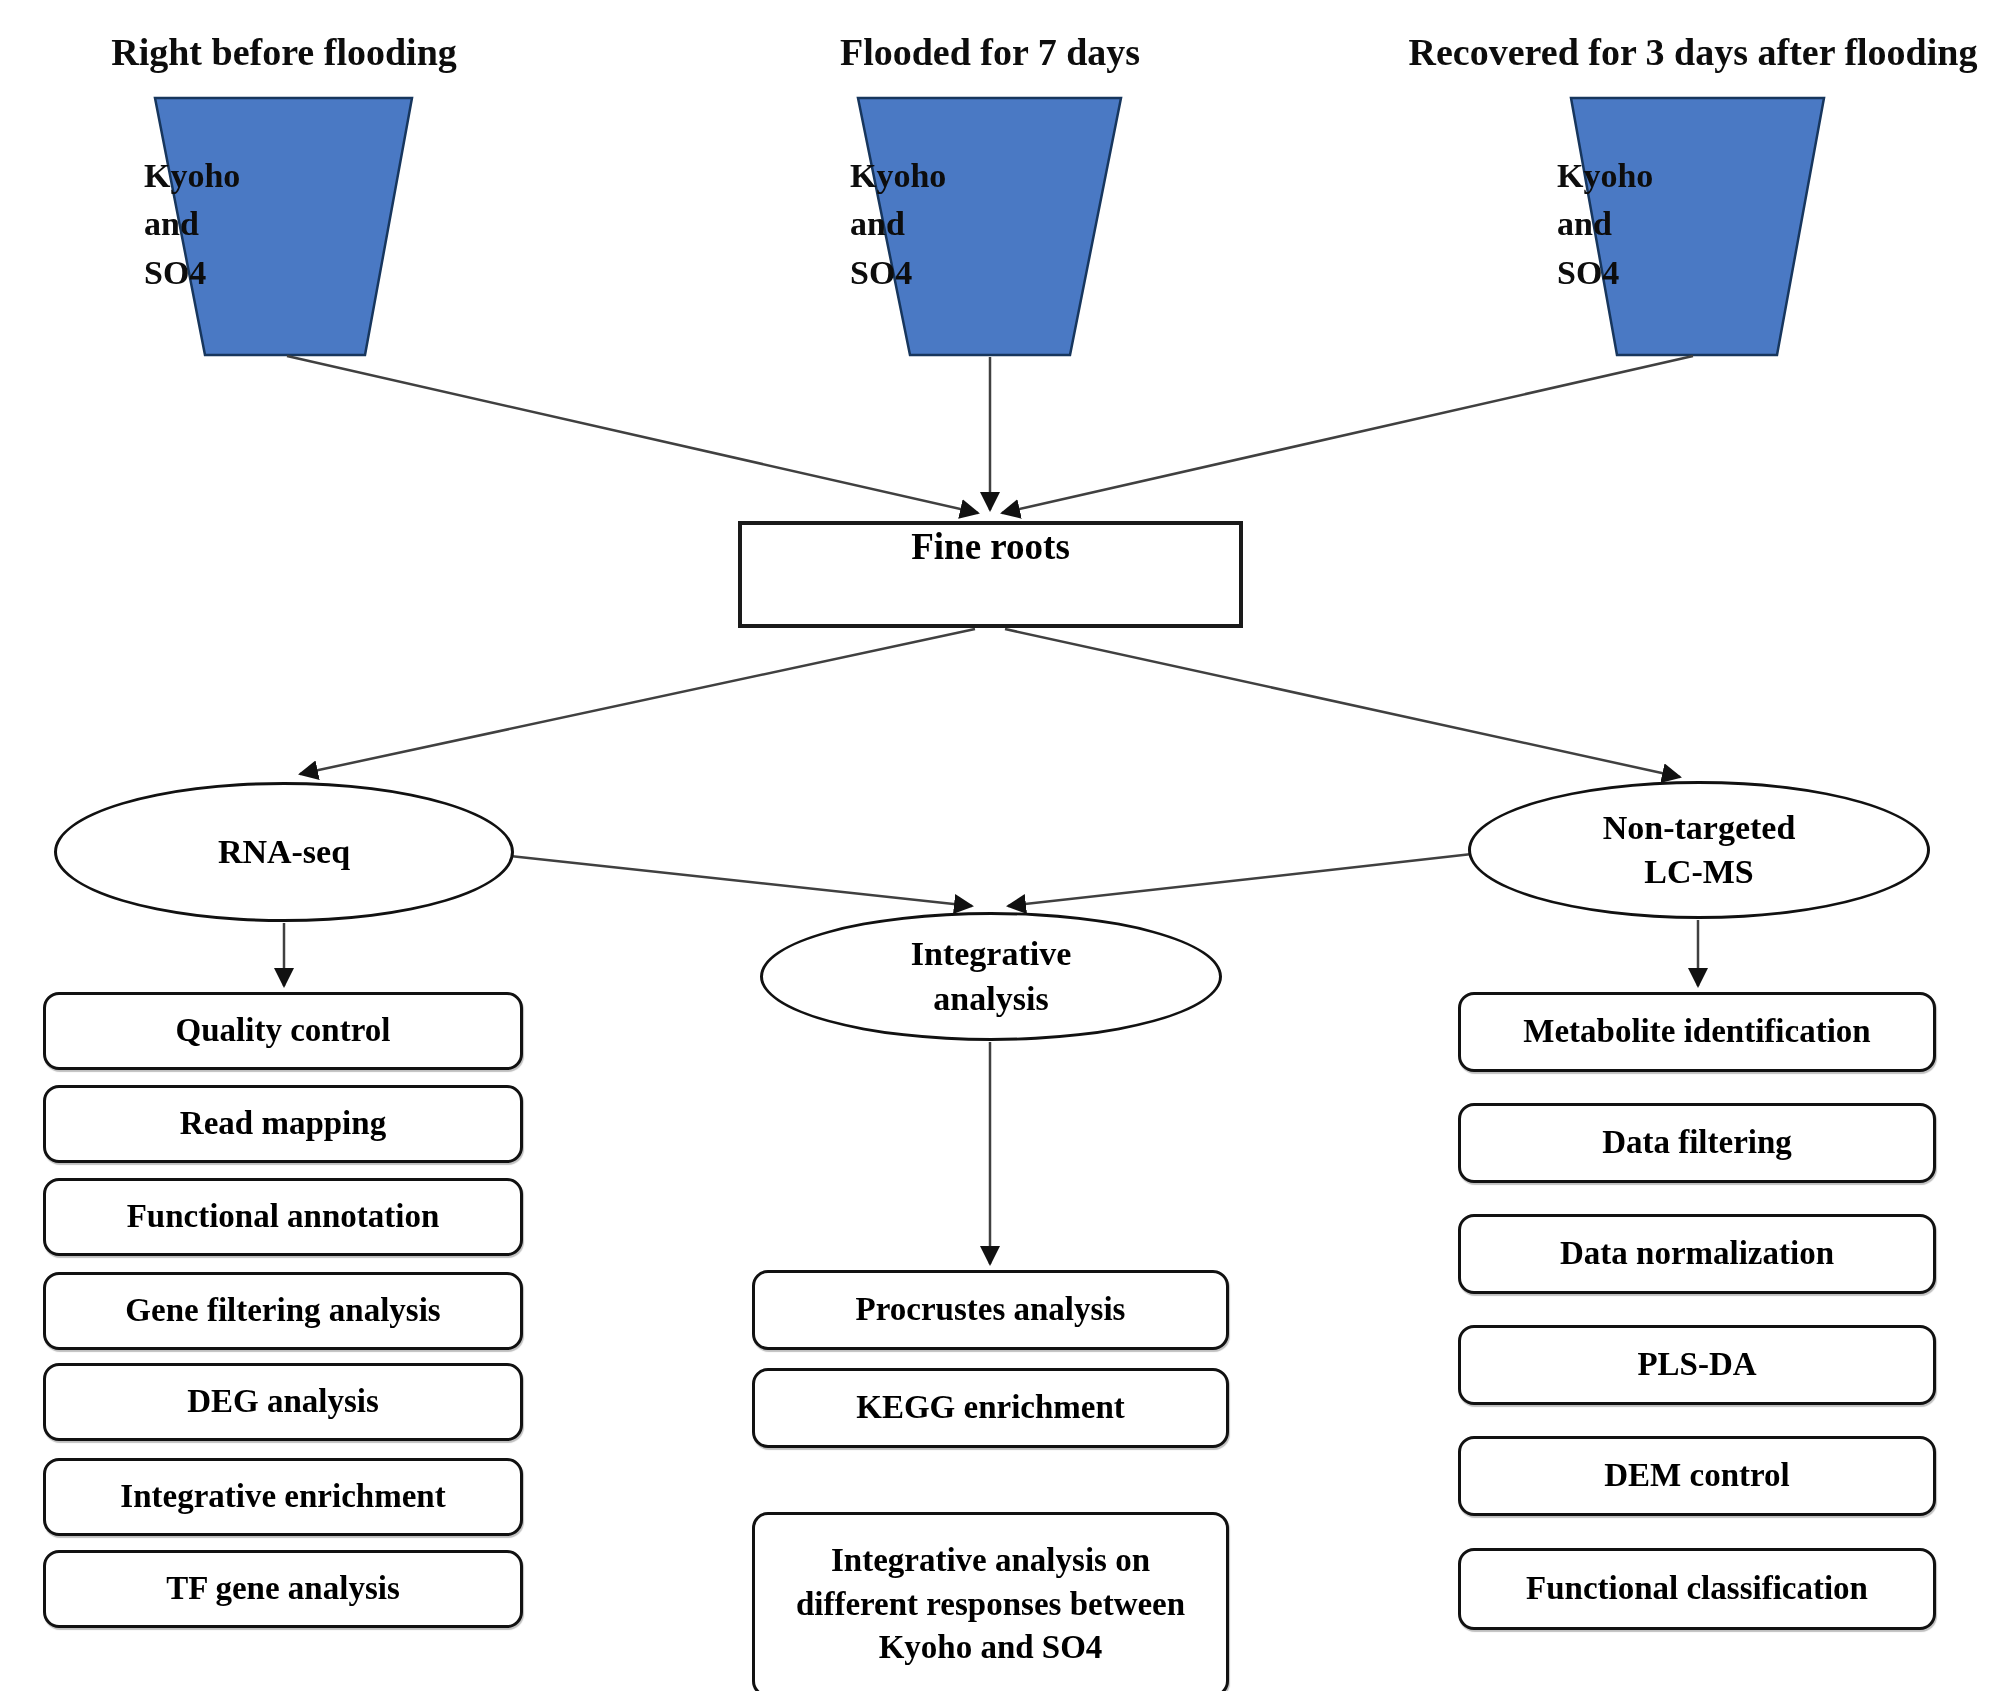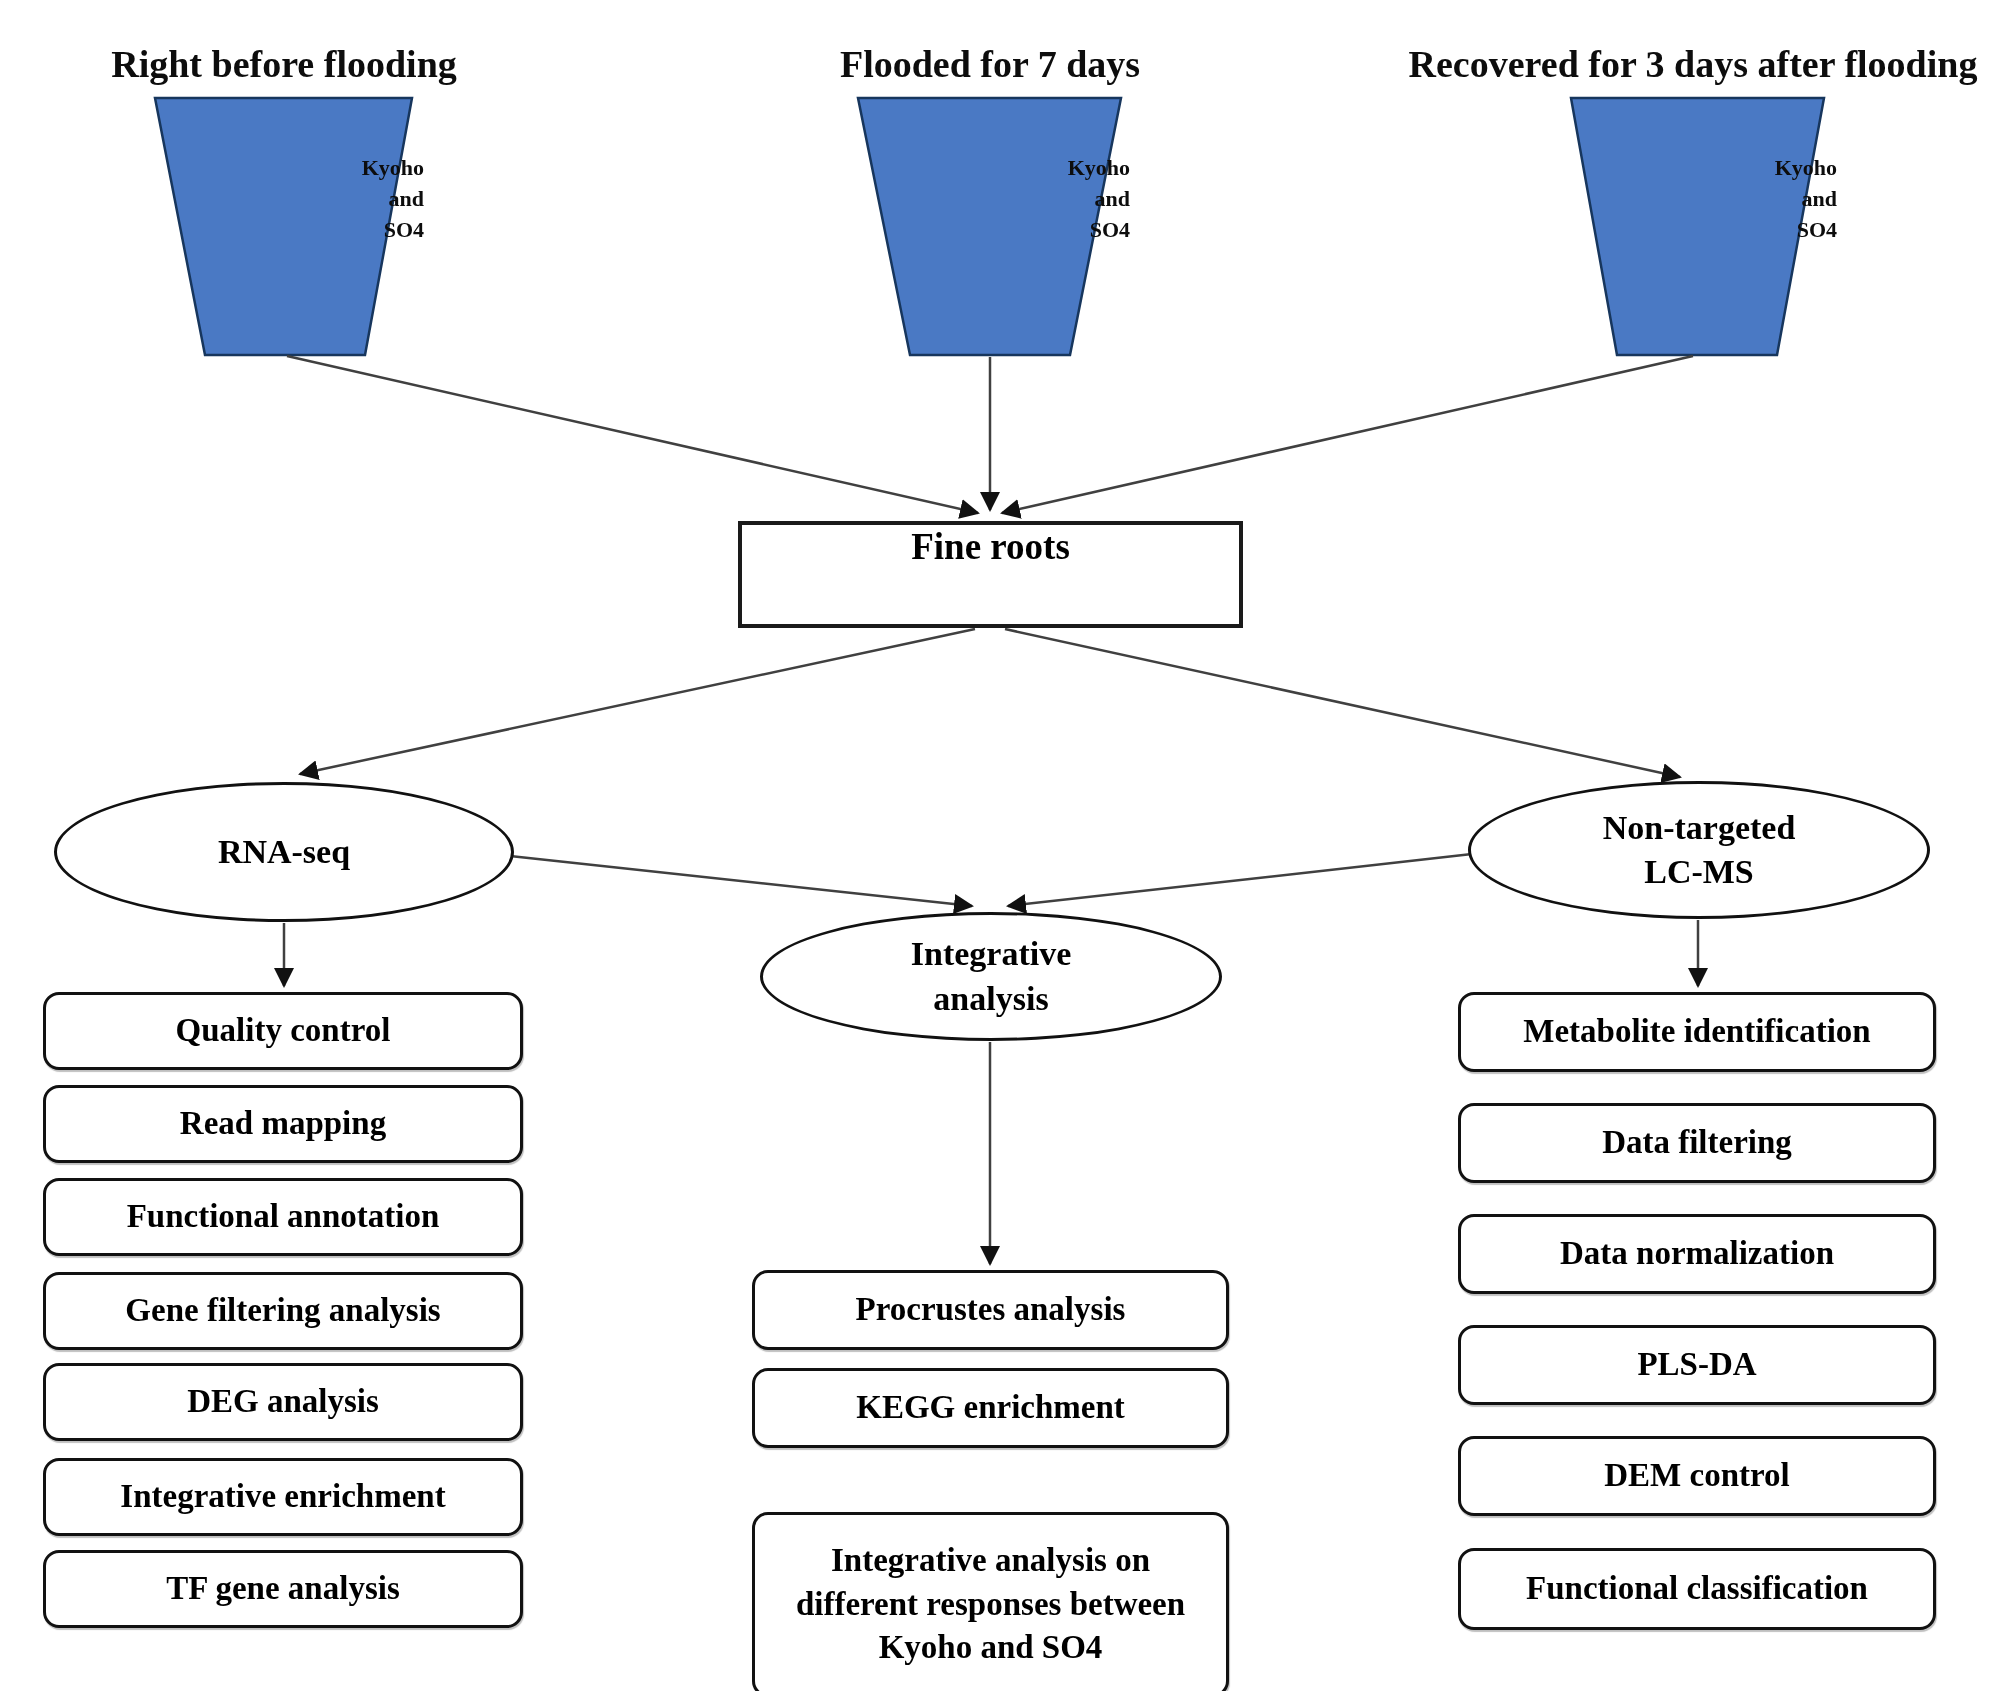--- a/index.html
+++ b/index.html
@@ -10,26 +10,25 @@
     overflow:hidden;
     font-family:"Liberation Serif","DejaVu Serif",serif;
     color:#000;
   }
   #shape-layer{position:absolute;left:0;top:0;width:1991px;height:1691px;}
   .hdr{
     position:absolute;top:30px;
     transform:translateX(-50%);
     font-size:38px;font-weight:bold;white-space:nowrap;
     color:#0d0d0d;
-    margin-top:12px;
   }
   .funnel-label{
     position:absolute;top:152px;width:280px;
     transform:translateX(-50%);
-    text-align:right;font-size:22px;font-weight:bold;line-height:1.42;
+    text-align:left;font-size:34px;font-weight:bold;line-height:1.42;
     white-space:pre-line;color:#0d0d0d;
   }
   .rect-node{
     position:absolute;left:738px;top:521px;width:505px;height:107px;
     box-sizing:border-box;border:4px solid #1a1a1a;background:#fff;
     display:flex;justify-content:center;
     font-size:37px;font-weight:bold;
   }
   .ellipse{
     position:absolute;box-sizing:border-box;

